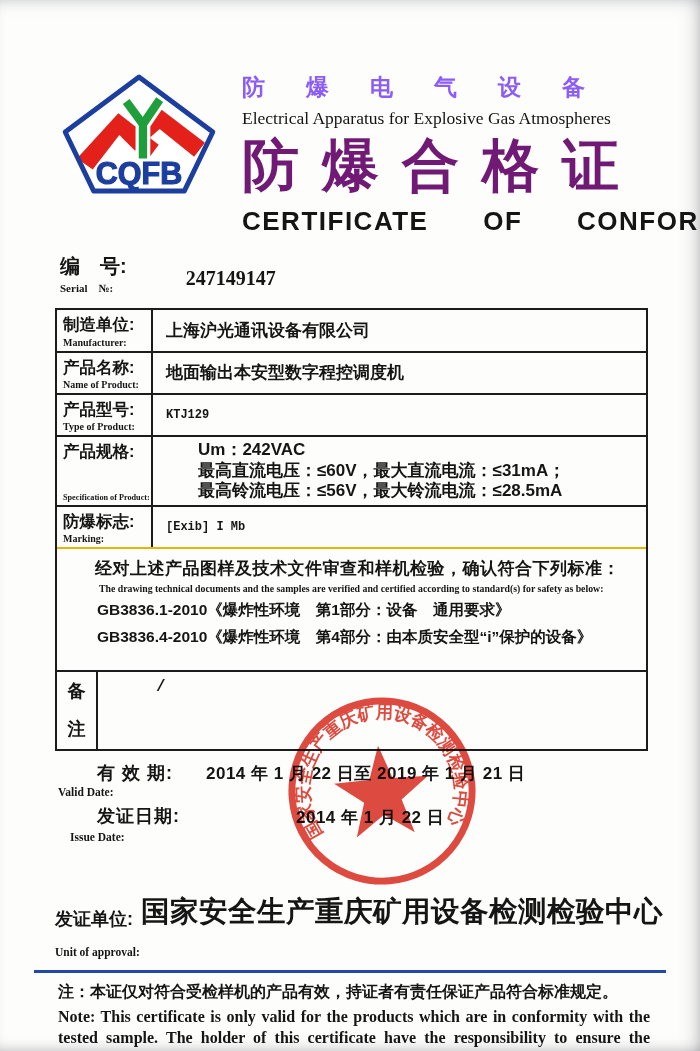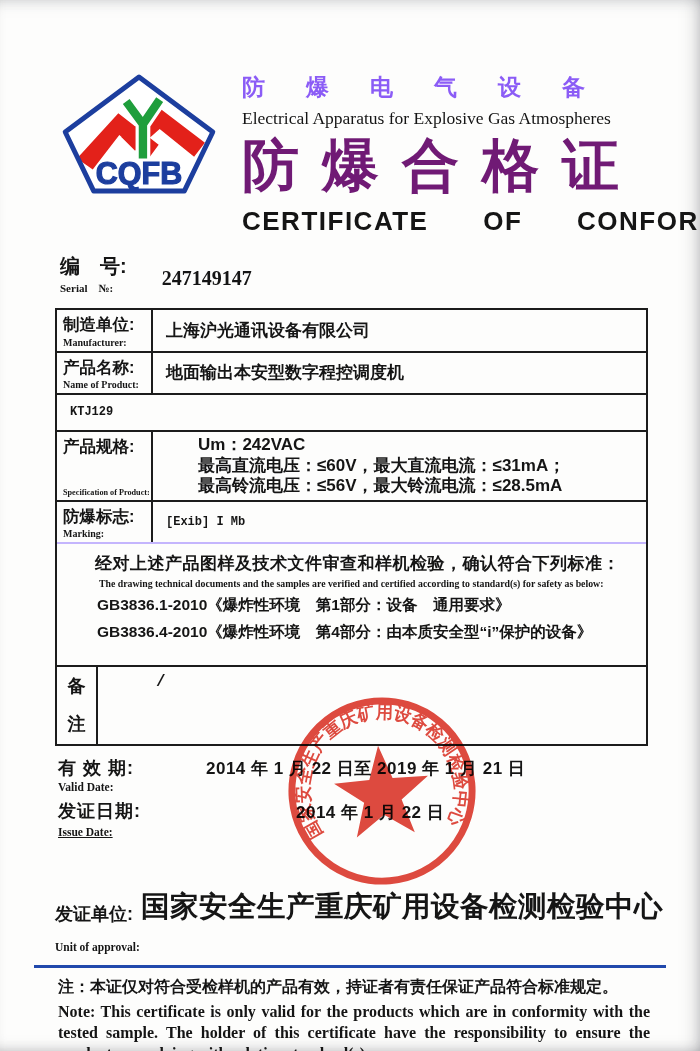--- a/index.html
+++ b/index.html
@@ -11,53 +11,53 @@
   
   .header { display:flex; padding:72px 0 0 60px; }
   .logo { width:158px; height:124px; flex:0 0 auto; }
   .head-text { margin-left:24px; padding-top:0; }
   .title-cn { font-size:23px; font-weight:700; letter-spacing:41px; white-space:nowrap; color:#8b5cf6; }
   .title-en { font-family:"Liberation Serif","DejaVu Serif",serif; font-weight:400; font-size:17.5px; margin-top:5px; white-space:nowrap; }
   .cert-cn { color:#701a75; font-size:57px; font-weight:900; letter-spacing:23px; line-height:1.05; margin-top:7px; white-space:nowrap; }
   .cert-en { font-size:26px; font-weight:700; letter-spacing:1.5px; word-spacing:46px; margin-top:10px; white-space:nowrap; }
 
   
-  .serial { display:flex; margin:16px 0 0 60px; align-items:center; }
+  .serial { display:flex; margin:16px 0 0 60px; align-items:center;gap:24px; }
   .serial-label .cn { font-size:20px; font-weight:700; }
   .serial-label .en { font-family:"Liberation Serif","DejaVu Serif",serif; font-weight:700; font-size:11px; margin-top:1px; }
   .serial-value { font-family:"Liberation Serif","DejaVu Serif",serif; font-weight:700; font-size:20px; margin-left:35px; padding-top:8px; }
 
   
   .cert-table { margin:12px 52px 0 55px; border:2px solid #1c1c1c; width:593px; background:transparent; }
   .t-row { display:flex; border-top:2px solid #1c1c1c; }
   .t-row:first-child { border-top:none; }
   .t-label { width:96px; flex:0 0 auto; border-right:2px solid #1c1c1c; padding:4px 4px 3px 6px; display:flex; flex-direction:column; justify-content:space-between; }
   .t-label .cn { font-size:16.5px; font-weight:700; white-space:nowrap; }
   .t-label .en { font-family:"Liberation Serif","DejaVu Serif",serif; font-weight:700; font-size:10px; white-space:nowrap; }
   .t-label .en.tiny { font-size:8.2px; }
   .t-value { flex:1; display:flex; flex-direction:column; justify-content:center; padding:3px 6px 3px 13px; font-size:17px; font-weight:700; }
   .t-value.mono { font-family:"Liberation Mono","DejaVu Sans Mono",monospace; font-size:12px; }
   .r1 { min-height:41px; } .r2 { min-height:40px; } .r3 { min-height:37px; }
   .r4 { min-height:58px;gap:32px; } .r5 { min-height:39px; }
   .spec-line { line-height:1.22; white-space:nowrap; }
-  .standards { border-top:2px solid #c4b5fd; min-height:123px; padding:8px 8px 8px 38px; }
+  .standards { border-top:2px solid #eab308; min-height:123px; padding:8px 8px 8px 38px; }
   .std-cn { font-size:17px; font-weight:700; letter-spacing:.5px; }
   .std-en { font-family:"Liberation Serif","DejaVu Serif",serif; font-weight:700; font-size:9.8px; margin:3px 0 4px 4px; }
   .std-item { font-size:15.5px; font-weight:700; margin-top:6px; margin-left:2px; white-space:nowrap; }
   .remark { display:flex; border-top:2px solid #1c1c1c; min-height:79px; }
   .remark-label { width:41px; flex:0 0 auto; border-right:2px solid #1c1c1c; display:flex; flex-direction:column; justify-content:space-between; align-items:center; padding:7px 0 8px; font-size:18px; font-weight:700; }
   .remark-value { flex:1; padding:6px 0 0 58px; font-family:"Liberation Mono","DejaVu Sans Mono",monospace; font-weight:700; font-size:16px; }
 
   
   .dates { position:relative; height:96px; margin:8px 0 0 58px; width:590px; }
-  .dates .lbl-cn { position:absolute; font-size:18px; font-weight:700; letter-spacing:1px; }
+  .dates .lbl-cn { position:absolute; font-size:18px; font-weight:700; letter-spacing:1px;margin-left:39px; }
   .dates .lbl-en { position:absolute; font-family:"Liberation Serif","DejaVu Serif",serif; font-weight:700; font-size:11.5px; }
   .dates .val { position:absolute; font-size:17px; font-weight:700; letter-spacing:.5px; white-space:nowrap; }
   .pos-valid-cn { left:0; top:2px; } .pos-valid-val { left:148px; top:3px; } .pos-valid-en { left:0; top:27px; }
-  .pos-issue-cn { left:0; top:45px; } .pos-issue-val { left:238px; top:47px; } .pos-issue-en { left:0; top:72px;text-decoration:underline; }
+  .pos-issue-cn { left:0; top:45px; } .pos-issue-val { left:238px; top:47px; } .pos-issue-en { left:12px; top:72px; }
 
   
   .stamp { position:absolute; left:283px; top:692px; width:198px; height:198px; transform:rotate(-5deg); opacity:.92; mix-blend-mode:multiply; pointer-events:none; }
 
   
   .approval { display:flex; margin:38px 0 0 55px; width:595px; }
   .appr-label { width:86px; flex:0 0 auto; padding-top:14px; }
   .appr-label .cn { font-size:18px; font-weight:700; }
   .appr-label .en { font-family:"Liberation Serif","DejaVu Serif",serif; font-weight:700; font-size:11.5px; margin-top:15px; white-space:nowrap; }
   .appr-value { flex:1; }
@@ -121,20 +121,24 @@
 
     <div class="t-row r2">
       <div class="t-label">
         <span class="cn">产品名称:</span>
         <span class="en">Name of Product:</span>
       </div>
       <div class="t-value">地面输出本安型数字程控调度机</div>
     </div>
 
     <div class="t-row r3">
+      <div class="t-label">
+        <span class="cn">产品型号:</span>
+        <span class="en">Type of Product:</span>
+      </div>
       <div class="t-value mono">KTJ129</div>
     </div>
 
     <div class="t-row r4">
       <div class="t-label">
         <span class="cn">产品规格:</span>
         <span class="en tiny">Specification of Product:</span>
       </div>
       <div class="t-value">
         <div class="spec-line">Um：242VAC</div>

